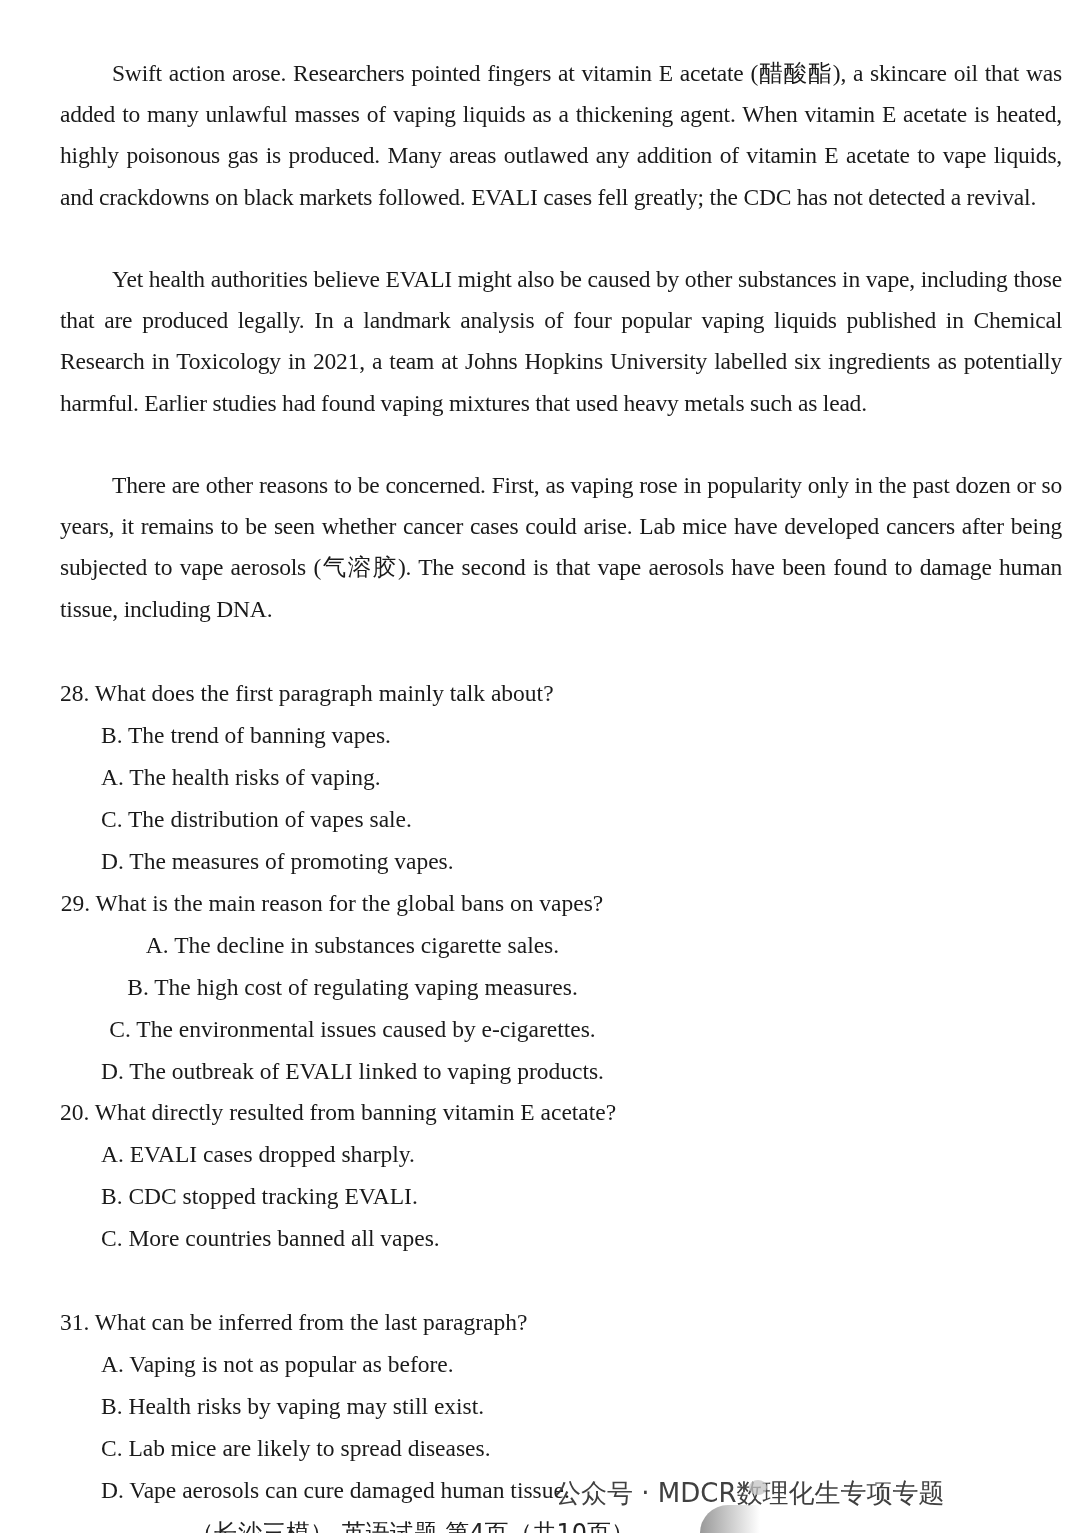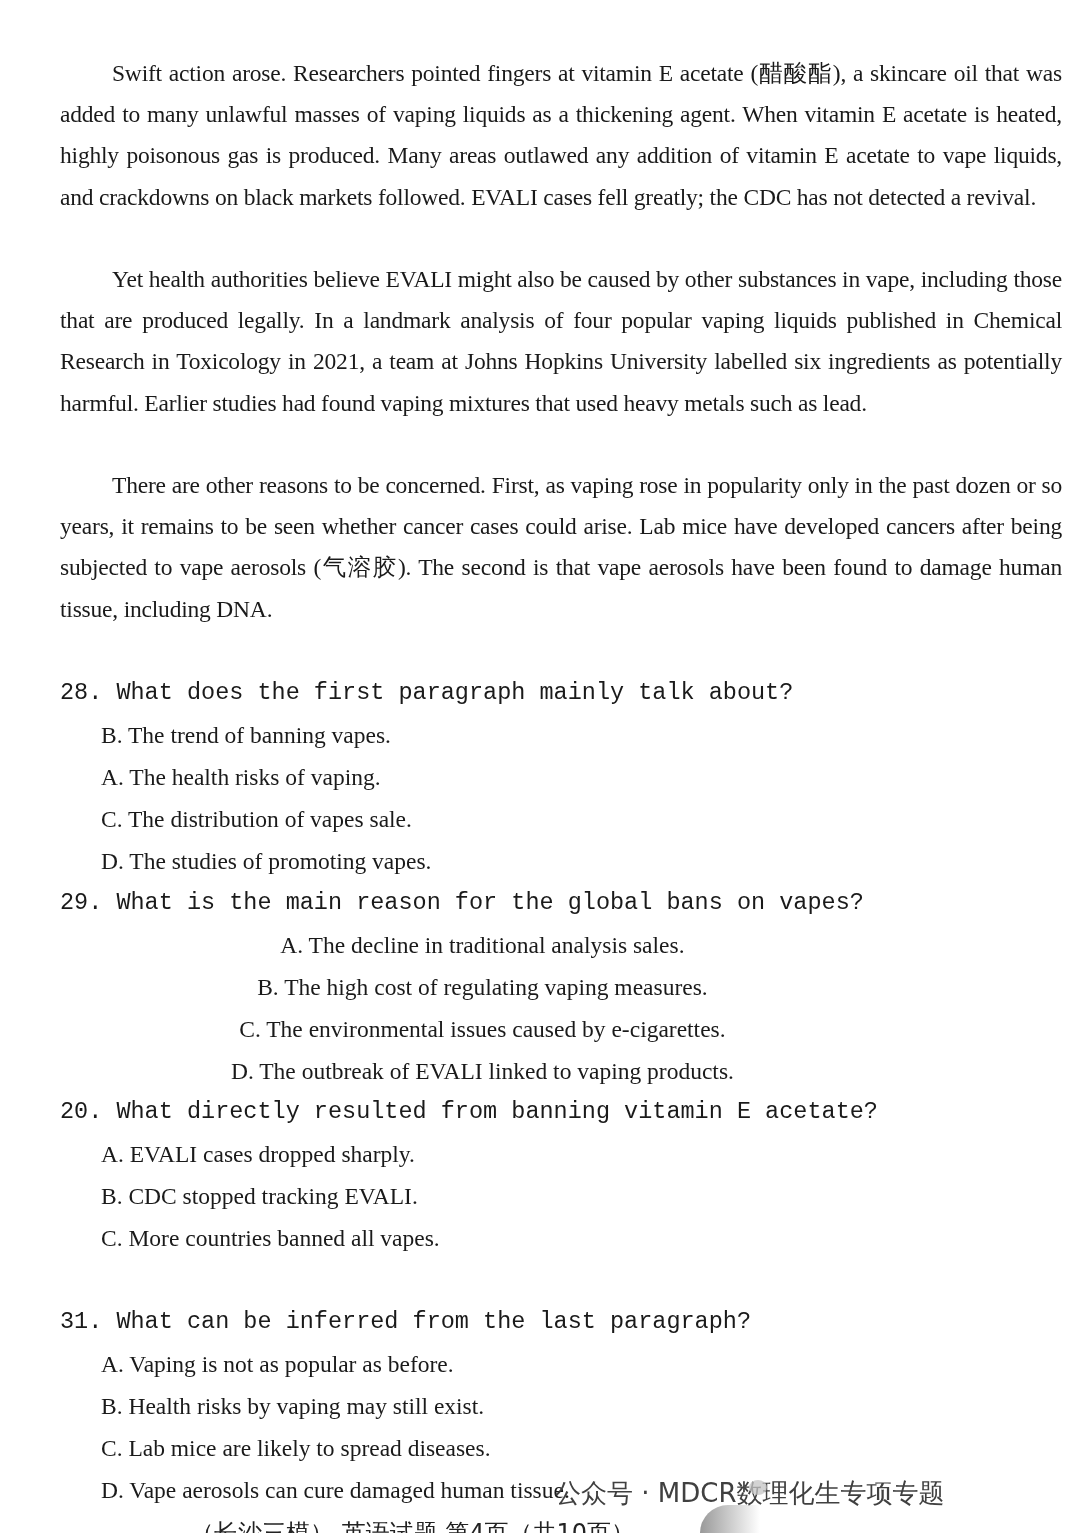--- a/index.html
+++ b/index.html
@@ -11,21 +11,21 @@
     .page { position: absolute; left: 0; top: 0; width: 1080px; height: 1164px; }
     .para {
       position: absolute; left: 60px; width: 1002px;
       font-size: 23.5px; line-height: 41.2px; text-align: justify;
       text-indent: 52px; margin: 0; letter-spacing: -0.2px;
     }
     .p1 { top: 53px; }
     .p2 { top: 259px; }
     .p3 { top: 465px; }
     .question { position: absolute; left: 60px; font-size: 23.5px; line-height: 42px; }
-    .q-stem { margin: 0; font-family: Liberation Mono, monospace; }
+    .q-stem { margin: 0; }
     .q-opt { margin: 0; padding-left: 41px; }
     .q28 { top: 672px; }
     .q29 { top: 882px; text-align: center; }
     .q30 { top: 1091px; }
     .q31 { top: 1301px; }
     .watermark {
       position: absolute; left: 555px; top: 1470px; height: 40px;
       display: flex; align-items: center; gap: 6px;
       font-family: "DejaVu Sans", sans-serif; font-size: 26px; color: #404040;
       white-space: nowrap;
@@ -61,26 +61,26 @@
 
   <p class="para p1">Swift action arose. Researchers pointed fingers at vitamin E acetate (醋酸酯), a skincare oil that was added to many unlawful masses of vaping liquids as a thickening agent. When vitamin E acetate is heated, highly poisonous gas is produced. Many areas outlawed any addition of vitamin E acetate to vape liquids, and crackdowns on black markets followed. EVALI cases fell greatly; the CDC has not detected a revival.</p>
   <p class="para p2">Yet health authorities believe EVALI might also be caused by other substances in vape, including those that are produced legally. In a landmark analysis of four popular vaping liquids published in Chemical Research in Toxicology in 2021, a team at Johns Hopkins University labelled six ingredients as potentially harmful. Earlier studies had found vaping mixtures that used heavy metals such as lead.</p>
   <p class="para p3">There are other reasons to be concerned. First, as vaping rose in popularity only in the past dozen or so years, it remains to be seen whether cancer cases could arise. Lab mice have developed cancers after being subjected to vape aerosols (气溶胶). The second is that vape aerosols have been found to damage human tissue, including DNA.</p>
 
   <div class="question q28">
     <p class="q-stem">28. What does the first paragraph mainly talk about?</p>
     <p class="q-opt">B. The trend of banning vapes.</p>
     <p class="q-opt">A. The health risks of vaping.</p>
     <p class="q-opt">C. The distribution of vapes sale.</p>
-    <p class="q-opt">D. The studies of promoting vapes.</p>
+    <p class="q-opt">D. The measures of promoting vapes.</p>
   </div>
 
   <div class="question q29">
     <p class="q-stem">29. What is the main reason for the global bans on vapes?</p>
-    <p class="q-opt">A. The decline in traditional analysis sales.</p>
+    <p class="q-opt">A. The decline in substances cigarette sales.</p>
     <p class="q-opt">B. The high cost of regulating vaping measures.</p>
     <p class="q-opt">C. The environmental issues caused by e-cigarettes.</p>
     <p class="q-opt">D. The outbreak of EVALI linked to vaping products.</p>
   </div>
 
   <div class="question q30">
     <p class="q-stem">20. What directly resulted from banning vitamin E acetate?</p>
     <p class="q-opt">A. EVALI cases dropped sharply.</p>
     <p class="q-opt">B. CDC stopped tracking EVALI.</p>
     <p class="q-opt">C. More countries banned all vapes.</p>

